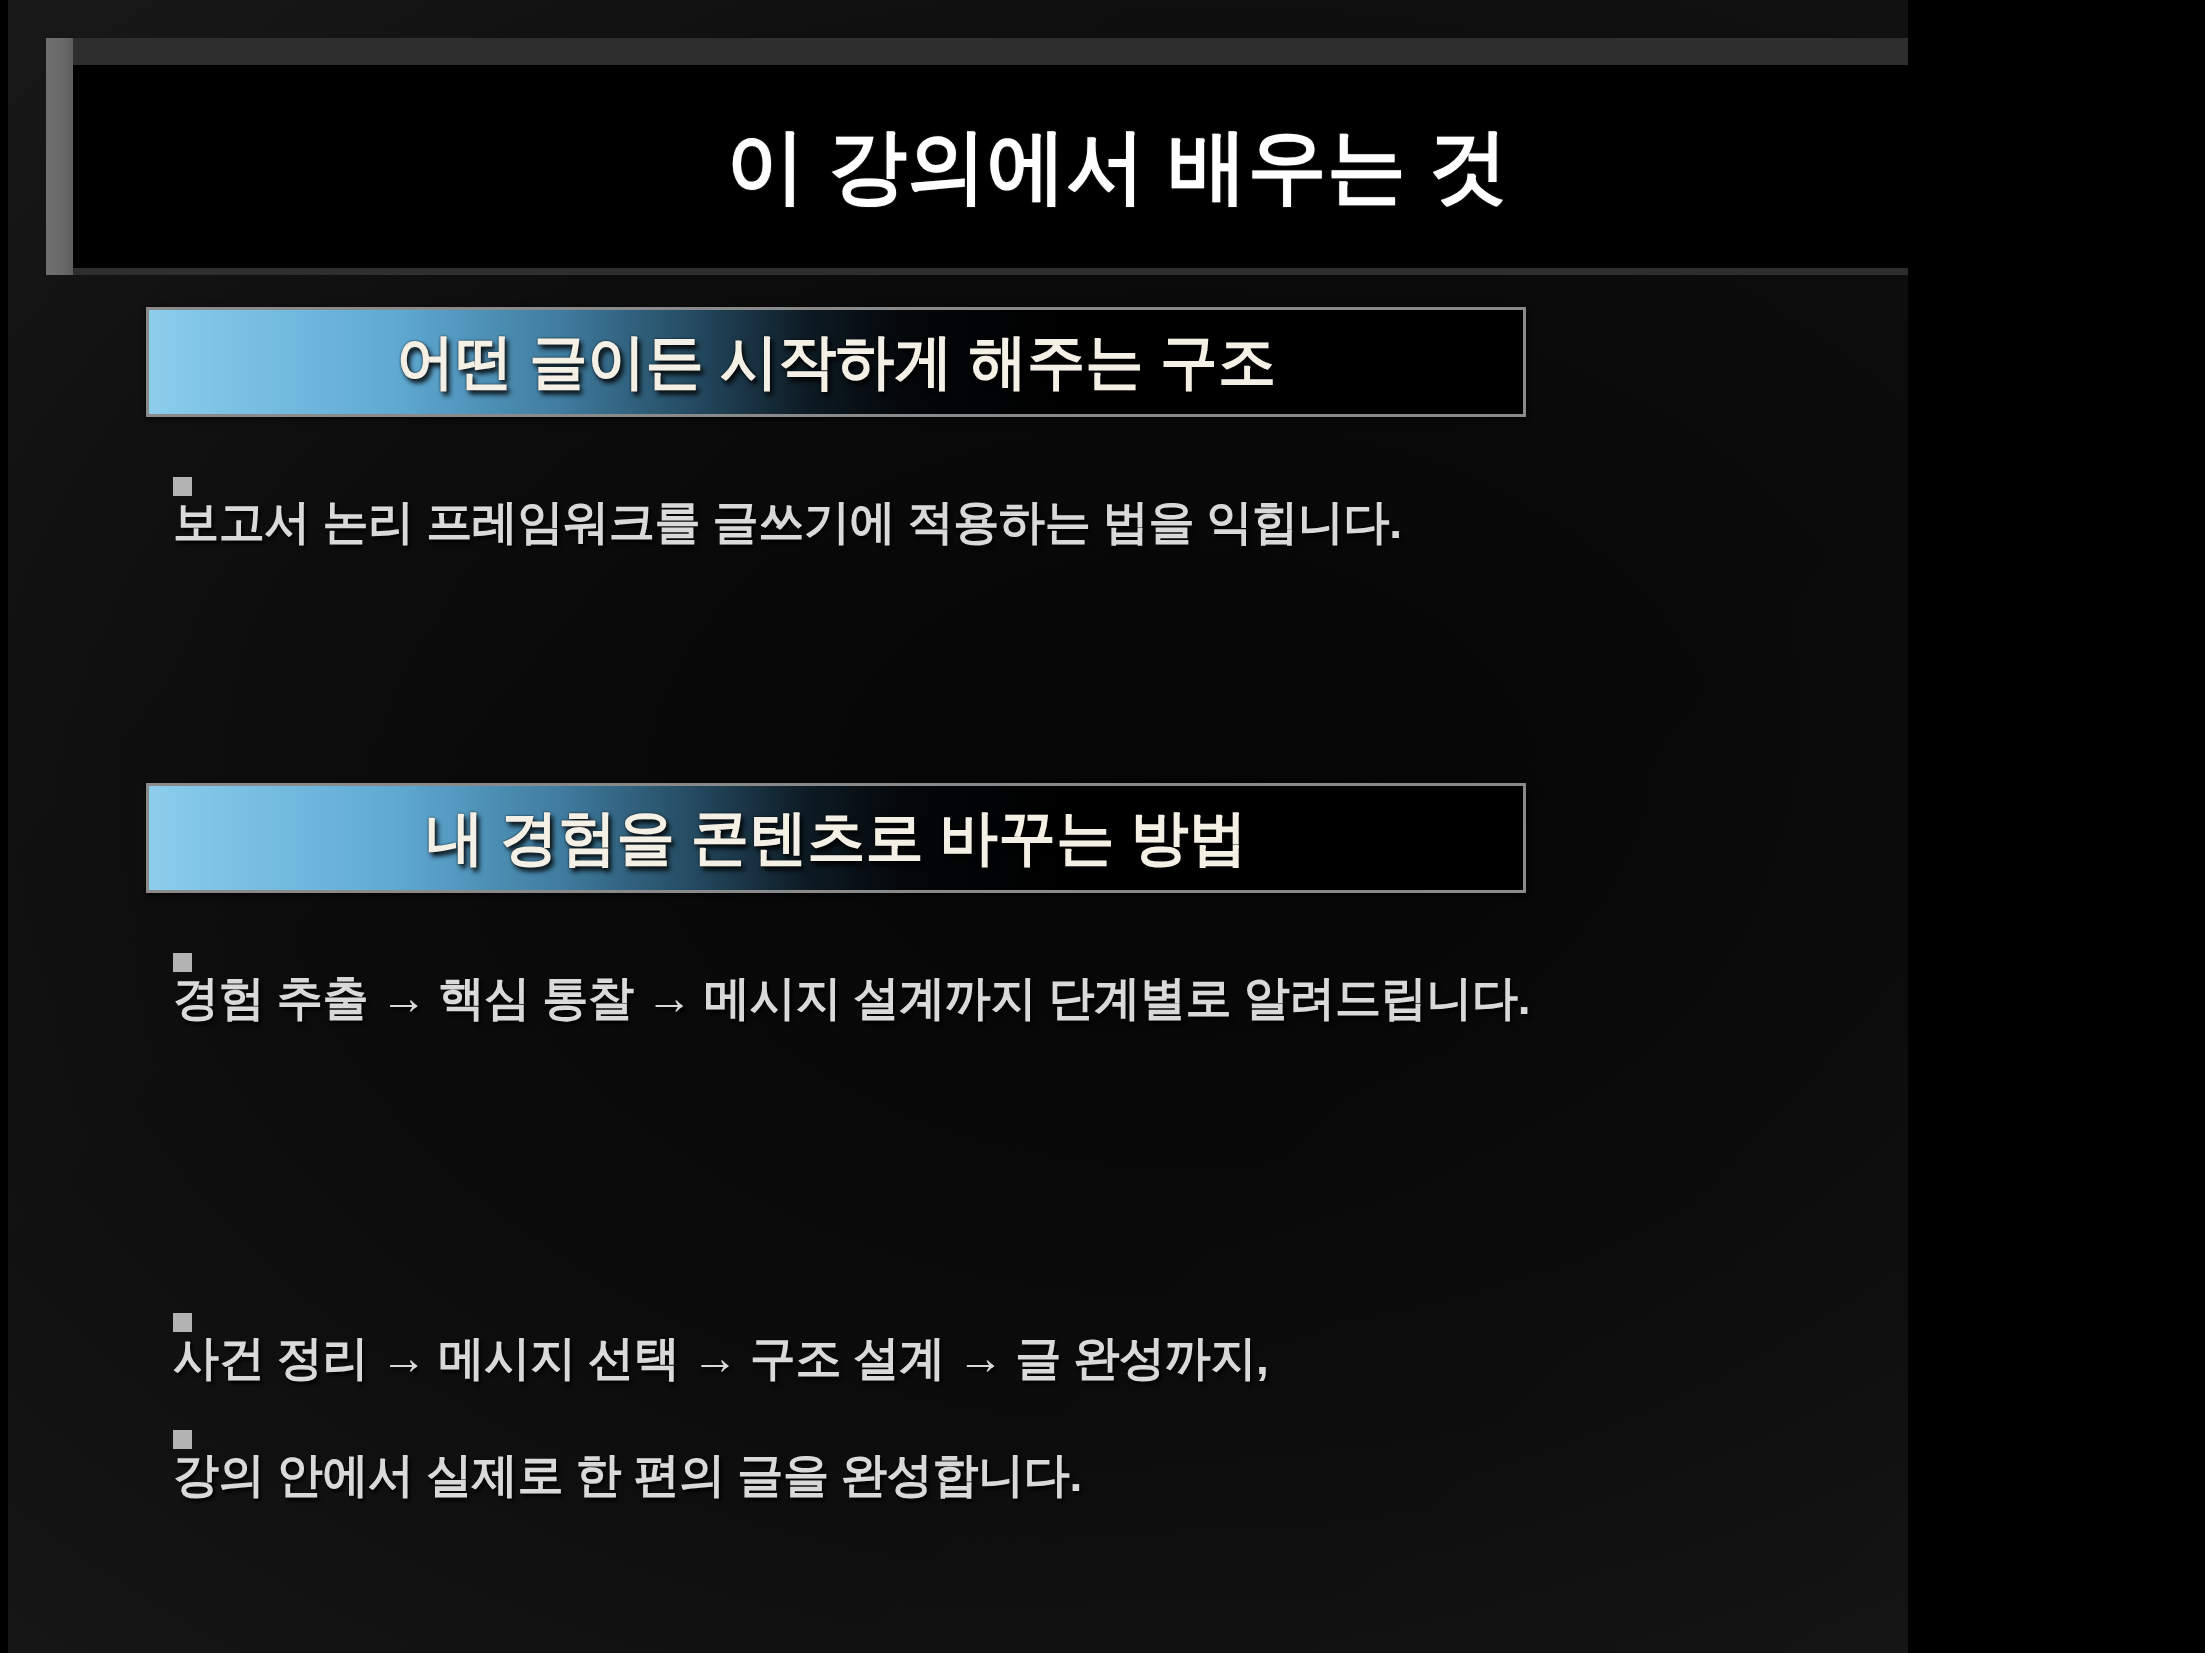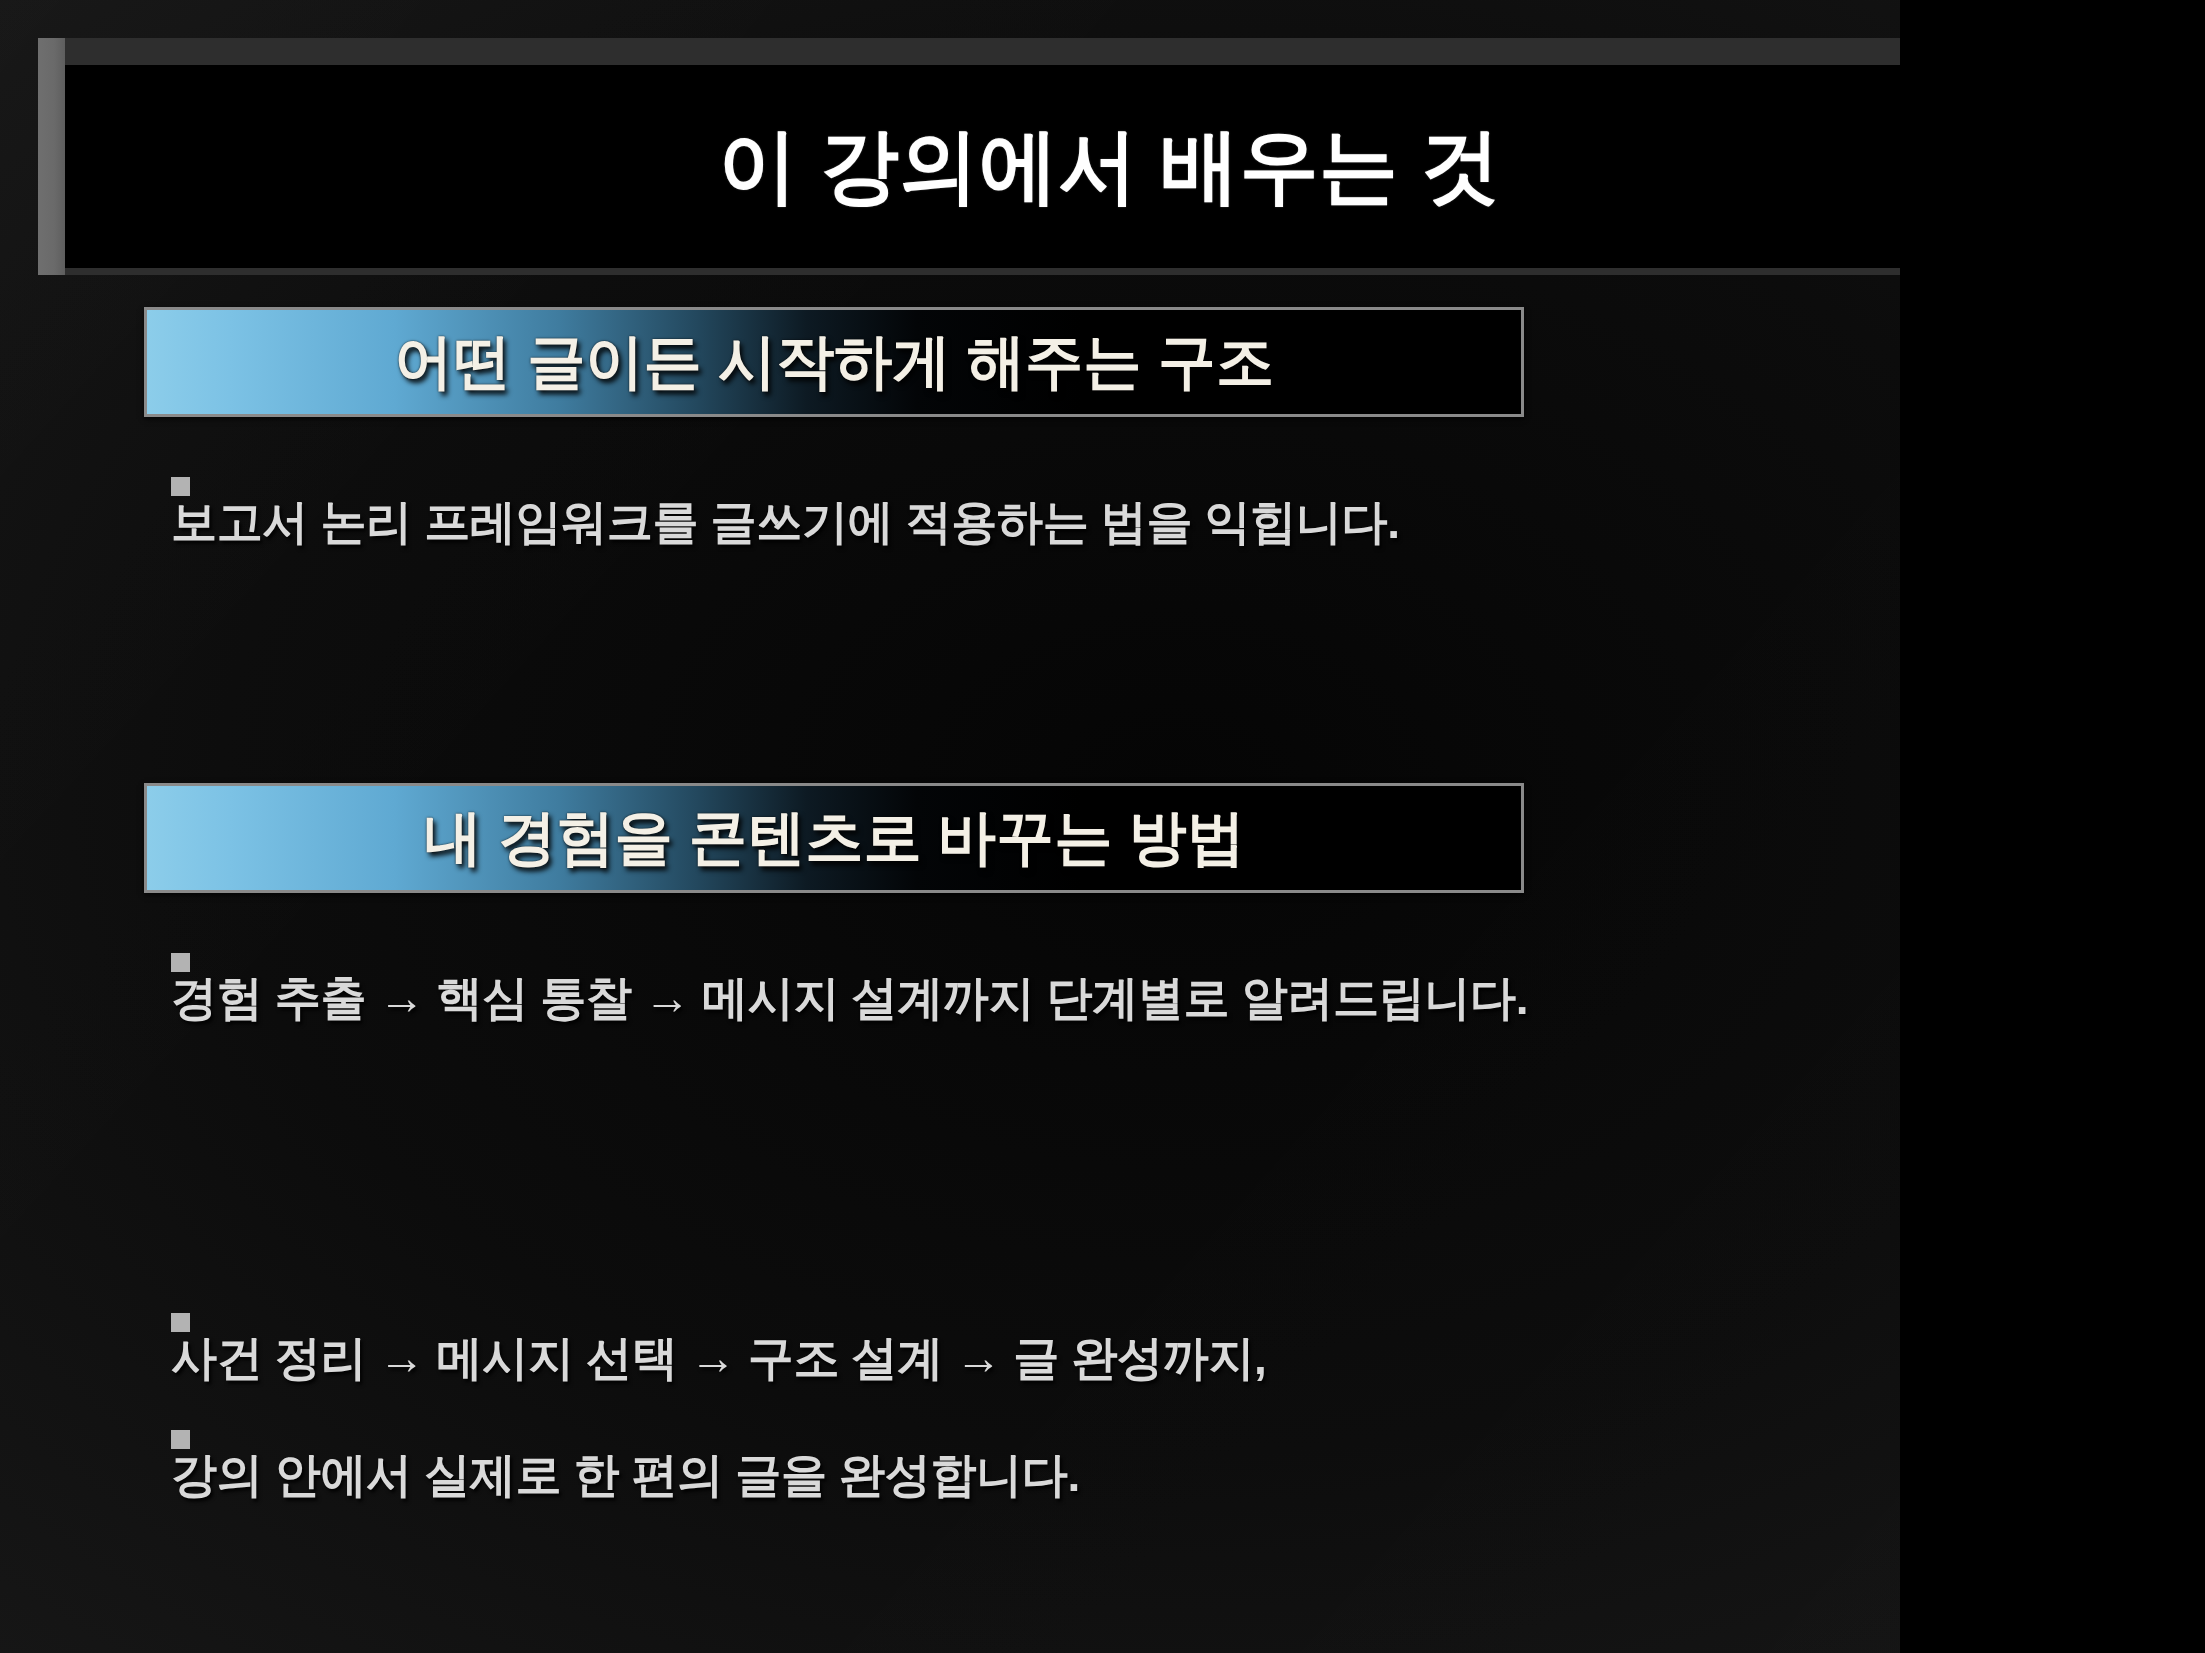--- a/index.html
+++ b/index.html
@@ -16,20 +16,21 @@
   }
 
   
   .slide {
     position:relative;
     width:1900px;
     height:1654px;
     background:
       radial-gradient(ellipse 120% 95% at 62% 48%, #050505 0%, #0c0c0c 42%, #151515 72%, #1d1d1d 100%);
     overflow:hidden;
+    margin-left:8px;
   }
   .slide::after{
     content:"";
     position:absolute; inset:0;
     background:linear-gradient(132deg, rgba(255,255,255,.016) 0%, rgba(255,255,255,0) 38%, rgba(255,255,255,0) 62%, rgba(255,255,255,.012) 100%);
     pointer-events:none;
   }
 
   
   .title-plaque{
@@ -70,21 +71,21 @@
     letter-spacing:0.7px;
     line-height:1;
     white-space:nowrap;
     text-shadow:0 0 1.5px rgba(255,255,255,.35), 2.2px 2.9px 4.4px rgba(0,0,0,.9);
     transform:scaleX(.96);
   }
 
   
   .sections{
     position:absolute;
-    left:12px; top:0;
+    left:6px; top:0;
     width:100%; height:100%;
     z-index:2;
   }
   .section{
     position:absolute;
     left:132px;
     width:1380px;
   }
   .section-1{ top:307px; }
   .section-2{ top:783px; }

